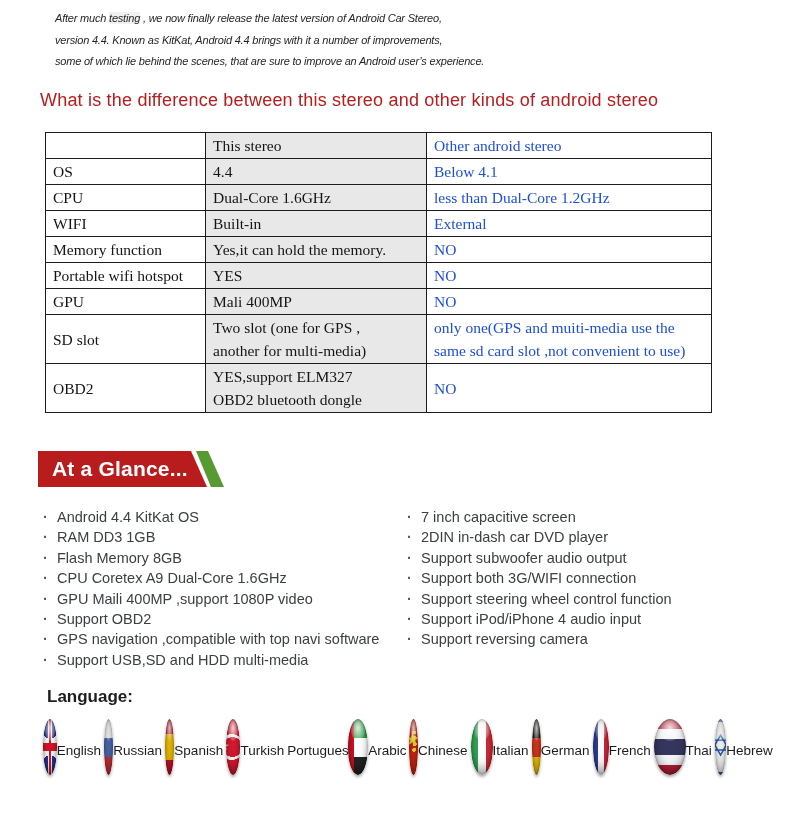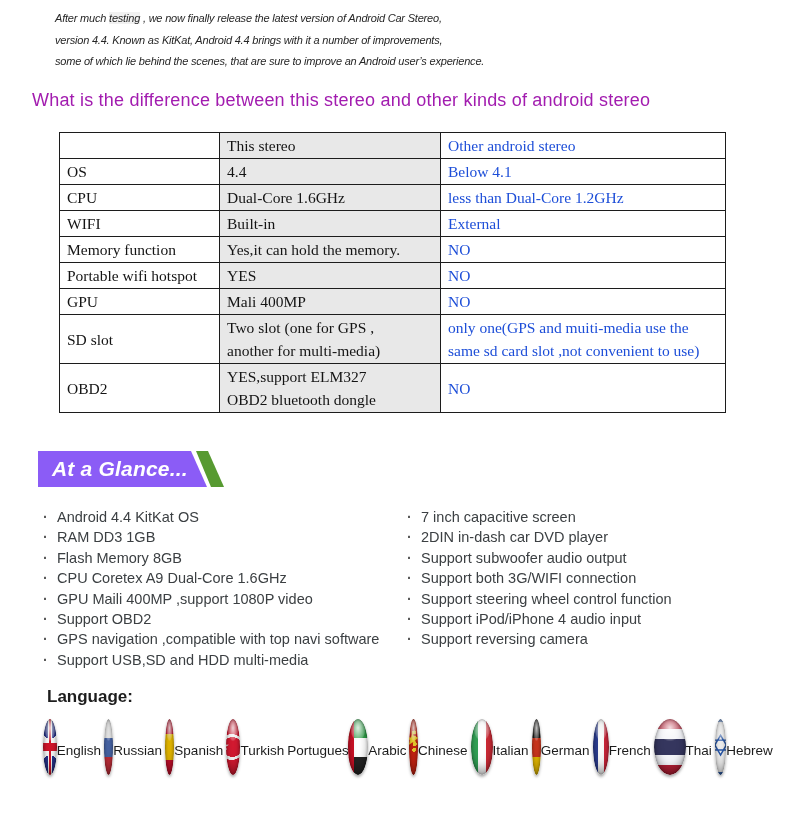--- a/index.html
+++ b/index.html
@@ -6,41 +6,41 @@
   .page{position:relative;width:799px;height:821px;background:#ffffff;overflow:hidden;
         font-family:"Liberation Sans",sans-serif;color:#222;}
 
   
   .intro{position:absolute;left:55px;top:8px;width:748px;margin:0;
          font-size:11px;line-height:21.5px;color:#262626;letter-spacing:-0.2px;
          white-space:pre-line;font-style:italic;}
   .intro .hl{background:#f1f1f1;}
 
   
-  .question{position:absolute;left:32px;top:90px;width:750px;margin:0;
-            font-size:18px;font-weight:normal;color:#a21caf;letter-spacing:0.2px;
+  .question{position:absolute;left:40px;top:90px;width:750px;margin:0;
+            font-size:18px;font-weight:normal;color:#b91c1c;letter-spacing:0.2px;
             white-space:nowrap;}
 
   
-  .compare{position:absolute;left:59px;top:132px;border-collapse:collapse;
+  .compare{position:absolute;left:45px;top:132px;border-collapse:collapse;
            font-family:"Liberation Serif",serif;font-size:15.5px;color:#141414;
            table-layout:fixed;width:666px;}
   .compare td{border:1px solid #1c1c1c;padding:1px 6px 1px 7px;line-height:23px;
               vertical-align:middle;overflow:hidden;}
   .compare col.c1{width:160px;}
   .compare col.c2{width:221px;}
   .compare col.c3{width:285px;}
   .compare td.c2{background:#e8e8e8;}
   .compare td.c3{color:#1d4ed8;}
   .compare td.pre{white-space:pre-line;}
 
   
   .banner{position:absolute;left:38px;top:451px;width:186px;height:36px;}
-  .banner-main{position:absolute;inset:0;background:#8b5cf6;
-               clip-path:polygon(0 0,153px 0,169px 100%,0 100%);font-style:italic;}
+  .banner-main{position:absolute;inset:0;background:#b91c1c;
+               clip-path:polygon(0 0,153px 0,169px 100%,0 100%);}
   .banner-main span{display:block;padding-left:14px;line-height:36px;
                     font-size:21px;font-weight:bold;color:#ffffff;letter-spacing:0.2px;}
   .banner-tail{position:absolute;inset:0;background:#579a31;
                clip-path:polygon(158px 0,170px 0,186px 100%,173px 100%);}
 
   
   .cols{position:absolute;left:40px;top:507px;width:740px;display:flex;}
   ul.feat{margin:0;padding:0;list-style:none;}
   ul.feat.left{width:364px;}
   ul.feat li{position:relative;padding-left:17px;font-size:14.5px;line-height:20.4px;

